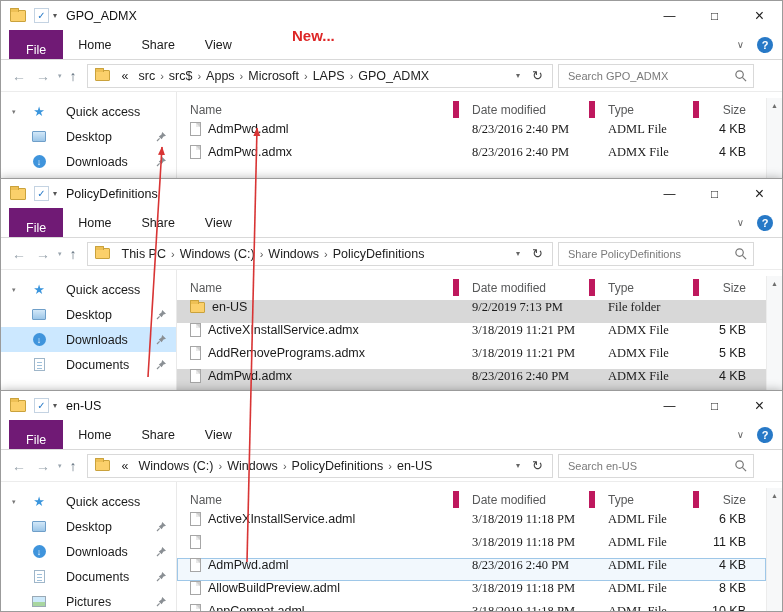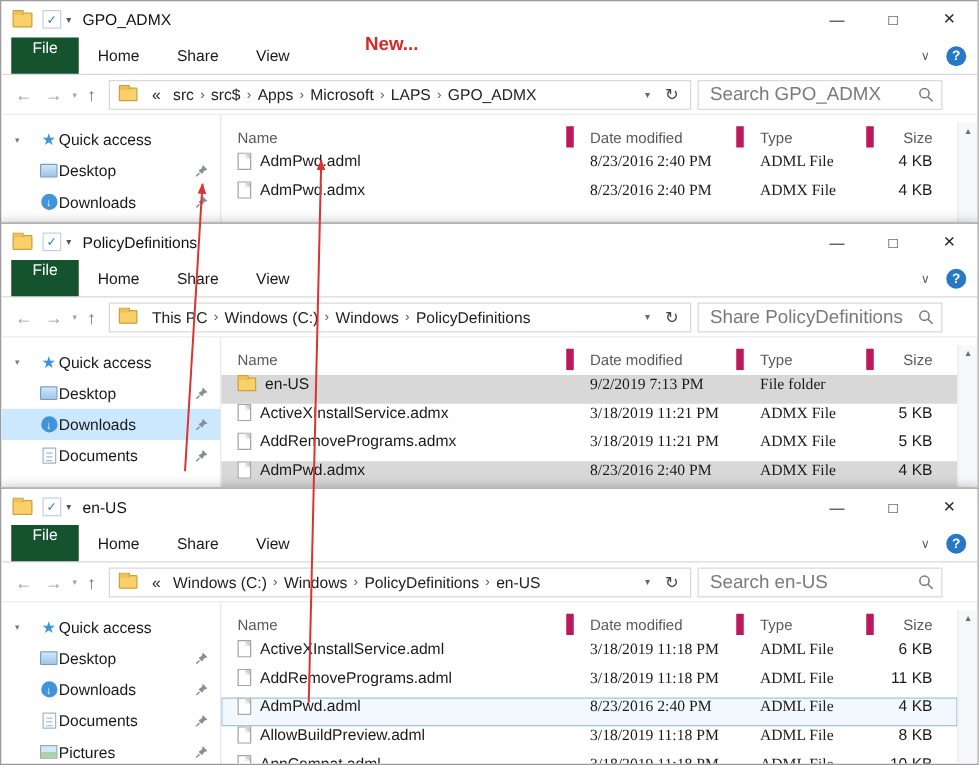--- a/index.html
+++ b/index.html
@@ -28,48 +28,48 @@
   .qat-drop { font-size: 8px; color: #555; margin-right: 9px; }
   .title { font-size: 12.5px; color: #111; }
   .caps { position: absolute; right: 0; top: 0; height: 29px; display: flex; }
   .cap-btn { width: 45px; height: 29px; display: flex; align-items: center; justify-content: center; font-size: 12px; color: #222; }
   .cap-btn.close { font-size: 16px; }
   .cap-btn.max { font-size: 12px; }
 
   
   .ribbon { height: 30px; flex: none; display: flex; align-items: stretch; border-bottom: 1px solid #d9d9d9; position: relative; padding-left: 8px; }
   .tab { padding: 8px 15px 0; font-size: 12.5px; color: #1a1a1a; }
-  .tab.file { background: #14532d; color: #fff; padding: 1px 17px 0; }
+  .tab.file { background: #701a75; color: #fff; padding: 13px 17px 0; }
   .ribbon-right { position: absolute; right: 9px; top: 0; height: 29px; display: flex; align-items: center; gap: 13px; }
   .rib-chev { color: #666; font-size: 10px; }
   .help-btn { width: 16px; height: 16px; border-radius: 50%; background: #2779c7; color: #fff; font-size: 11px; font-weight: bold; display: flex; align-items: center; justify-content: center; }
 
   
   .navbar { height: 32px; flex: none; display: flex; align-items: center; padding: 0 8px 0 6px; border-bottom: 1px solid #ececec; }
   .nav-btn { font-size: 14px; color: #97a2ab; padding: 0 5px; }
   .nav-btn.up { color: #5d6d7a; }
   .nav-chev { font-size: 7px; color: #9aa5ae; padding: 0 3px; }
   .addressbar { flex: 1; height: 24px; border: 1px solid #d9d9d9; display: flex; align-items: center; padding: 0 4px; margin: 0 5px; font-size: 12.5px; color: #222; }
   .addressbar .folder-icon { width: 15px; height: 11px; margin: 0 7px 0 3px; }
   .crumb { padding: 0 5px; white-space: nowrap; }
   .crumb-sep { font-size: 11px; color: #555; }
   .addr-spacer { flex: 1; }
   .addr-chev { font-size: 8px; color: #666; padding: 0 7px; }
   .addr-refresh { font-size: 13px; color: #444; padding: 0 5px; }
-  .searchbox { width: 196px; flex: none; height: 24px; border: 1px solid #d9d9d9; display: flex; align-items: center; padding: 0 6px 0 9px; font-size: 15px; color: #7a7a7a; margin-right: 20px; }
+  .searchbox { width: 196px; flex: none; height: 24px; border: 1px solid #d9d9d9; display: flex; align-items: center; padding: 0 6px 0 9px; font-size: 11px; color: #7a7a7a; margin-right: 20px; }
   .search-text { flex: 1; white-space: nowrap; overflow: hidden; }
   .mag svg { display: block; }
 
   
   .content { flex: 1; display: flex; overflow: hidden; }
   .sidebar { width: 176px; flex: none; padding-top: 7px; border-right: 1px solid #e9e9e9; position: relative; overflow: hidden; }
   .side-item { height: 25px; display: flex; align-items: center; padding-left: 30px; position: relative; font-size: 12.5px; color: #1a1a1a; }
   .side-item.selected { background: #cce8ff; }
   .side-ic { width: 16px; display: inline-flex; justify-content: center; flex: none; }
-  .side-label { margin-left: 0; white-space: nowrap; }
+  .side-label { margin-left: 19px; white-space: nowrap; }
   .qa-chev { position: absolute; left: 11px; font-size: 7px; color: #777; }
   .star { color: #3a95dd; font-size: 13px; }
   .pin { position: absolute; right: 9px; top: 7px; }
   .desktop-icon { width: 14px; height: 11px; border: 1px solid #6f9fc9; background: linear-gradient(180deg,#d3e8f8,#9cc6e8); border-radius: 1px; }
   .downloads-icon { width: 13px; height: 13px; border-radius: 50%; background: #3f94dc; color: #fff; font-size: 9px; display: flex; align-items: center; justify-content: center; }
   .downloads-icon::before { content: "↓"; }
   .documents-icon { width: 11px; height: 13px; background: #fff; border: 1px solid #9fb6c9; position: relative; }
   .documents-icon::before { content: ""; position: absolute; left: 2px; right: 2px; top: 3px; height: 1px; background: #9fc0da; box-shadow: 0 3px 0 #9fc0da, 0 6px 0 #9fc0da; }
   .pictures-icon { width: 14px; height: 11px; border: 1px solid #9aa9b5; background: linear-gradient(180deg,#cde9fb 55%,#a8d6a0 45%); }
 
@@ -476,21 +476,20 @@
               <span class="doc-icon"></span>
               <span>ActiveXInstallService.adml</span>
             </span>
           <span class="cell c-date">3/18/2019 11:18 PM</span>
           <span class="cell c-type">ADML File</span>
           <span class="cell c-size">6 KB</span>
         </div>
         <div class="row">
           <span class="cell c-name">
               <span class="doc-icon"></span>
-              <span>AddRemovePrograms.adml</span>
             </span>
           <span class="cell c-date">3/18/2019 11:18 PM</span>
           <span class="cell c-type">ADML File</span>
           <span class="cell c-size">11 KB</span>
         </div>
         <div class="row sel-cut">
           <span class="cell c-name">
               <span class="doc-icon"></span>
               <span>AdmPwd.adml</span>
             </span>

